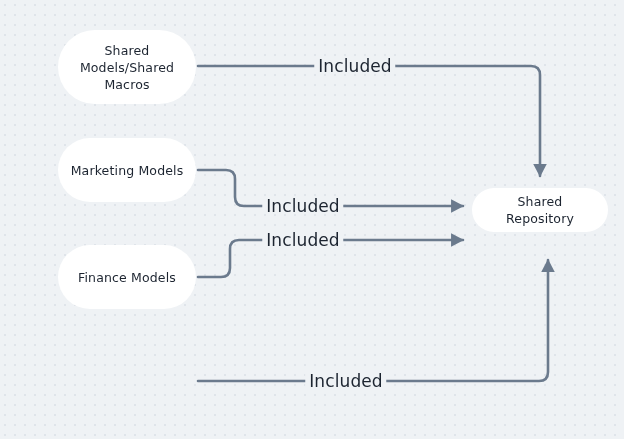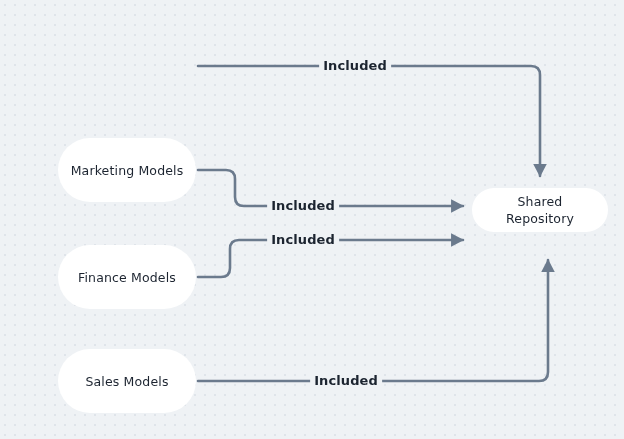--- a/index.html
+++ b/index.html
@@ -52,27 +52,26 @@
   .node-label {
     display: block;
     white-space: pre-line;
   }
 
   .edge-label {
     position: absolute;
     transform: translate(-50%, -50%);
     background: #eff2f5;
     color: #1c2430;
-    font-size: 13px;
+    font-size: 17px;
     line-height: 14px;
     letter-spacing: 0.1px;
     padding: 1px 4px;
     white-space: nowrap;
     z-index: 2;
-    font-weight: bold;
   }
 </style>
 </head>
 <body>
 
 <div id="canvas">
 
   <svg id="edge-layer" viewBox="0 0 624 439" width="624" height="439" xmlns="http://www.w3.org/2000/svg">
     <defs>
       <marker id="arrowhead" markerWidth="6" markerHeight="6" refX="4.6" refY="3" orient="auto" markerUnits="strokeWidth">
@@ -82,32 +81,34 @@
 
     <path d="M 198,66 L 531,66 Q 540,66 540,75 L 540,176" fill="none" stroke="#6b7a8d" stroke-width="2.6" stroke-linecap="round" marker-end="url(#arrowhead)"></path>
 
     <path d="M 198,170 L 226,170 Q 235,170 235,179 L 235,197 Q 235,206 244,206 L 463,206" fill="none" stroke="#6b7a8d" stroke-width="2.6" stroke-linecap="round" marker-end="url(#arrowhead)"></path>
 
     <path d="M 198,277 L 221,277 Q 230,277 230,268 L 230,249 Q 230,240 239,240 L 463,240" fill="none" stroke="#6b7a8d" stroke-width="2.6" stroke-linecap="round" marker-end="url(#arrowhead)"></path>
 
     <path d="M 198,381 L 539,381 Q 548,381 548,372 L 548,260" fill="none" stroke="#6b7a8d" stroke-width="2.6" stroke-linecap="round" marker-end="url(#arrowhead)"></path>
   </svg>
 
+  <div class="node" style="left:58px; top:30px; width:138px; height:74px;">
+    <span class="node-label">Shared
+Models/Shared
+Macros</span>
+  </div>
 
   <div class="node" style="left:58px; top:138px; width:138px; height:64px;">
     <span class="node-label">Marketing Models</span>
   </div>
 
   <div class="node" style="left:58px; top:245px; width:138px; height:64px;">
     <span class="node-label">Finance Models</span>
   </div>
 
-  <div class="node" style="left:58px; top:349px; width:138px; height:64px;">
-    <span class="node-label">Sales Models</span>
-  </div>
 
   <div class="node" style="left:472px; top:188px; width:136px; height:44px;">
     <span class="node-label">Shared Repository</span>
   </div>
 
   <div class="edge-label" style="left:355px; top:66px;">Included</div>
 
   <div class="edge-label" style="left:303px; top:206px;">Included</div>
 
   <div class="edge-label" style="left:303px; top:240px;">Included</div>

